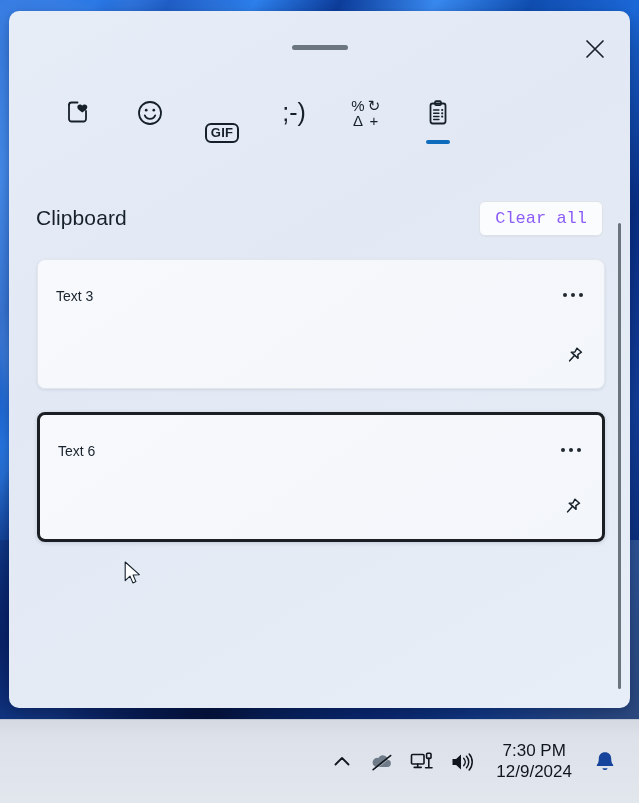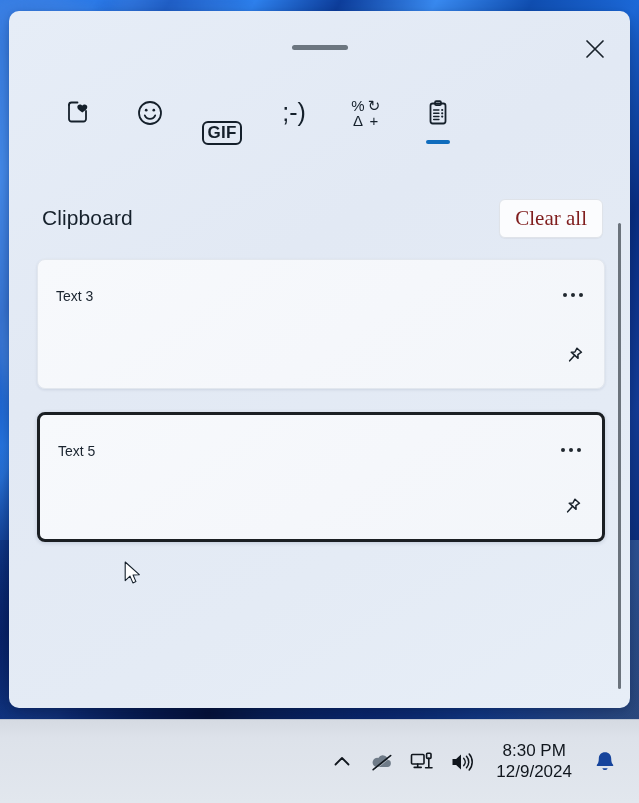--- a/index.html
+++ b/index.html
@@ -143,21 +143,21 @@
     width: 24px;
     height: 4px;
     border-radius: 2px;
     background: transparent;
   }
   .tab.active .underline { background: #0f6cbd; }
 
   .gif-box {
     border: 2px solid #15202b;
     border-radius: 6px;
-    font-size: 17px;
+    font-size: 13px;
     font-weight: bold;
     letter-spacing: 0.2px;
     padding: 1px 4px 2px 4px;
     line-height: 1;
     font-family: "Liberation Sans", sans-serif;
     margin-top: 40px;
   }
   .kaomoji-glyph {
     font-size: 25px;
     line-height: 1;
@@ -184,33 +184,32 @@
     display: flex;
     align-items: center;
     justify-content: space-between;
     padding: 0 27px 0 27px;
     box-sizing: border-box;
   }
   .section-title {
     font-size: 21px;
     color: #16212c;
     letter-spacing: 0.1px;
-    margin-left: 6px;
   }
   .clear-all {
-    font-size: 21px;
-    color: #7f1d1d;
+    font-size: 17px;
+    color: #8b5cf6;
     background: #fbfcfe;
     border: 1px solid #dfe3e9;
     border-radius: 6px;
     padding: 8px 15px;
     line-height: 1;
     cursor: default;
     box-shadow: 0 1px 1px rgba(0,0,0,0.04);
-    font-family: Liberation Serif, serif;
+    font-family: Liberation Mono, monospace;
   }
 
   
   .list {
     position: absolute;
     left: 0;
     top: 240px;
     width: 621px;
     bottom: 0;
   }
@@ -456,21 +455,21 @@
           <svg width="24" height="24" viewBox="0 0 24 24">
             <g transform="rotate(42 12 11)">
               <path d="M9 3.2 h6 l-1 4.2 2.6 2.6 h-9.2 L10 7.4 z" fill="none" stroke="#1a232c" stroke-width="1.5" stroke-linejoin="round"></path>
               <path d="M12 10 v7.5" stroke="#1a232c" stroke-width="1.5" stroke-linecap="round"></path>
             </g>
           </svg>
         </button>
       </div>
 
       <div class="card selected" style="top: 161px;">
-        <span class="card-text">Text 5</span>
+        <span class="card-text">Text 6</span>
         <button class="card-more" title="See more">
           <i></i>
             <i></i>
             <i></i>
         </button>
         <button class="card-pin" title="Pin item">
           <svg width="24" height="24" viewBox="0 0 24 24">
             <g transform="rotate(42 12 11)">
               <path d="M9 3.2 h6 l-1 4.2 2.6 2.6 h-9.2 L10 7.4 z" fill="none" stroke="#1a232c" stroke-width="1.5" stroke-linejoin="round"></path>
               <path d="M12 10 v7.5" stroke="#1a232c" stroke-width="1.5" stroke-linecap="round"></path>
@@ -520,21 +519,21 @@
     <button class="tray-btn" title="Speakers - volume">
       <svg width="26" height="24" viewBox="0 0 26 24">
         <path d="M3.5 9 h3.6 L12 4.6 v14.8 L7.1 15 H3.5 z" fill="#10161d"></path>
         <path d="M14.8 8.4 a5.4 5.4 0 0 1 0 7.2" fill="none" stroke="#10161d" stroke-width="1.5" stroke-linecap="round"></path>
         <path d="M17.5 6.2 a8.7 8.7 0 0 1 0 11.6" fill="none" stroke="#10161d" stroke-width="1.5" stroke-linecap="round"></path>
         <path d="M20.2 4.1 a11.9 11.9 0 0 1 0 15.8" fill="none" stroke="#10161d" stroke-width="1.5" stroke-linecap="round"></path>
       </svg>
     </button>
 
     <div class="clock">
-      <span>8:30 PM</span>
+      <span>7:30 PM</span>
       <span>12/9/2024</span>
     </div>
 
     <button class="bell-btn" title="Notifications">
       <svg width="26" height="26" viewBox="0 0 26 26">
         <path d="M13 3.2 c-3.7 0 -6.2 2.6 -6.2 6.3 0 4.2 -1.1 5.3 -2.0 6.4 -0.35 0.45 -0.05 1.1 0.55 1.1 h15.3 c0.6 0 0.9 -0.65 0.55 -1.1 -0.9 -1.1 -2.0 -2.2 -2.0 -6.4 0 -3.7 -2.5 -6.3 -6.2 -6.3 z" fill="#16449c"></path>
         <path d="M10.3 19.2 a2.9 2.9 0 0 0 5.4 0 z" fill="#16449c"></path>
       </svg>
     </button>
 

